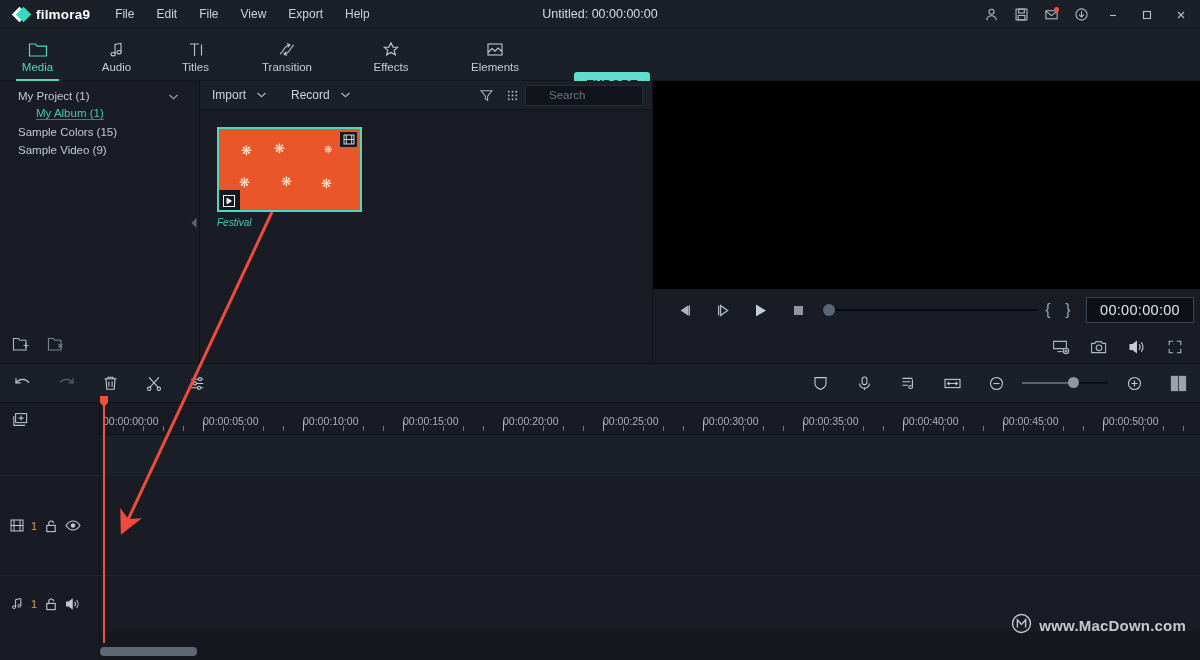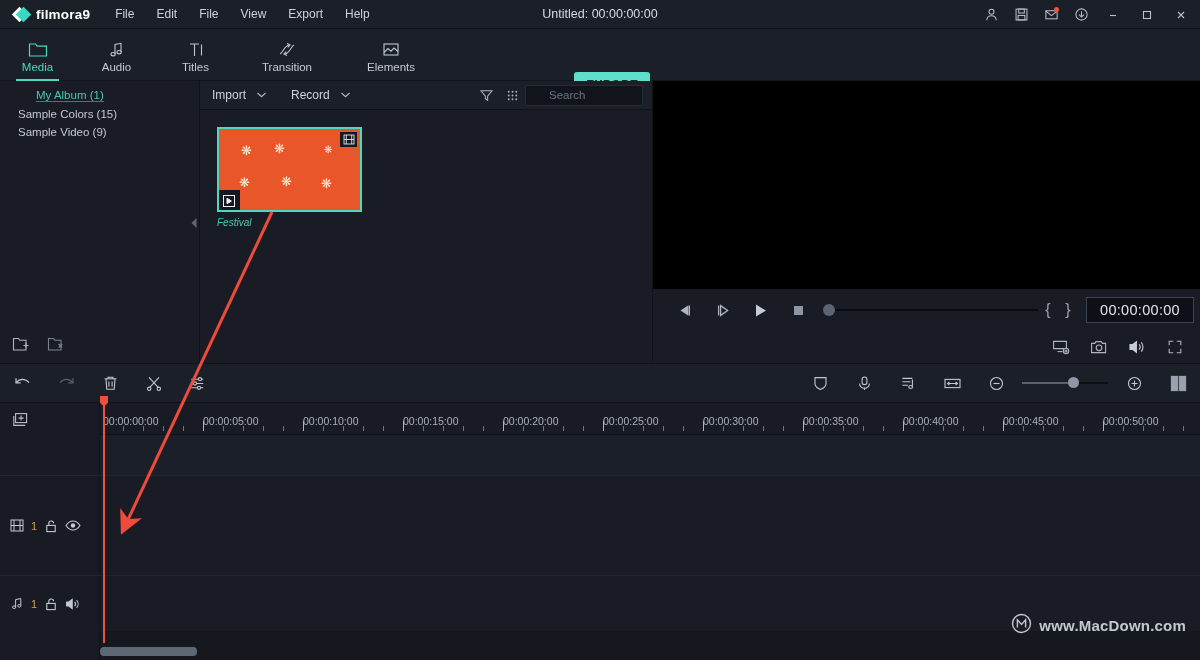--- a/index.html
+++ b/index.html
@@ -357,32 +357,48 @@
               <path d="M10 2.6l3 1.4-2.3 2.4"></path>
             <path d="M17 4c-3 1-4.5 9-9.5 9"></path>
               <path d="M10 14.4l-3-1.4 2.3-2.4"></path>
           </svg>
         </span>
         <span class="tab-label">Transition</span>
       </div>
       <div class="tab wide">
         <span class="tab-icon">
           <svg width="20" height="17" viewBox="0 0 20 17" fill="none" stroke="#c0c6d0" stroke-width="1.1">
+            <path d="M10 1.8l2.1 4.3 4.6.2-3.5 3 1.2 4.5L10 11.4 5.6 13.8l1.2-4.5-3.5-3 4.6-.2z"></path>
+          </svg>
+        </span>
+        <span class="tab-label">Effects</span>
+      </div>
+      <div class="tab wide">
+        <span class="tab-icon">
+          <svg width="20" height="17" viewBox="0 0 20 17" fill="none" stroke="#c0c6d0" stroke-width="1.1">
             <rect x="3" y="3" width="14" height="11"></rect>
               <path d="M3 11.5l4-4 3 2.7 3-3.2 4 3.5"></path>
           </svg>
         </span>
         <span class="tab-label">Elements</span>
       </div>
     </div>
     <div class="export-btn">EXPORT</div>
   </div>
 
   <div class="library">
     <div class="lib-list">
+      <div class="lib-row">
+        <span class="lbl">My Project (1)</span>
+        <span class="lib-chevron">
+          <svg width="11" height="8" viewBox="0 0 11 8" fill="none" stroke="#9aa2ae" stroke-width="1.2">
+              <path d="M1.5 2l4 3.6L9.5 2"></path>
+            </svg>
+        </span>
+      </div>
       <div class="lib-row indent sel">
         <span class="lbl">My Album (1)</span>
       </div>
       <div class="lib-row">
         <span class="lbl">Sample Colors (15)</span>
       </div>
       <div class="lib-row">
         <span class="lbl">Sample Video (9)</span>
       </div>
     </div>

